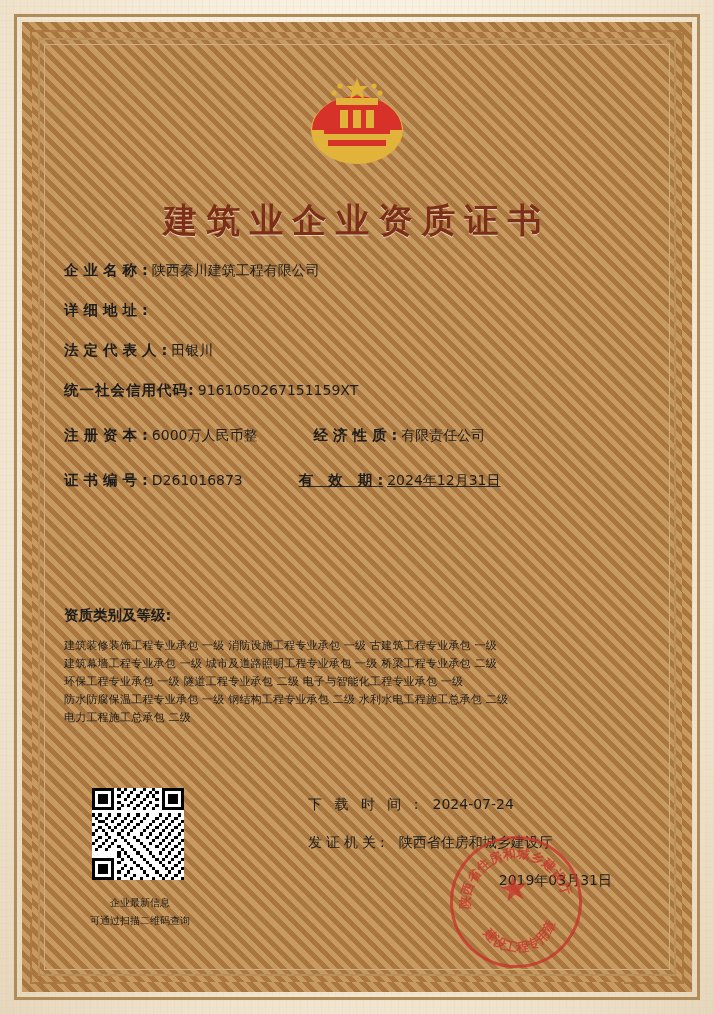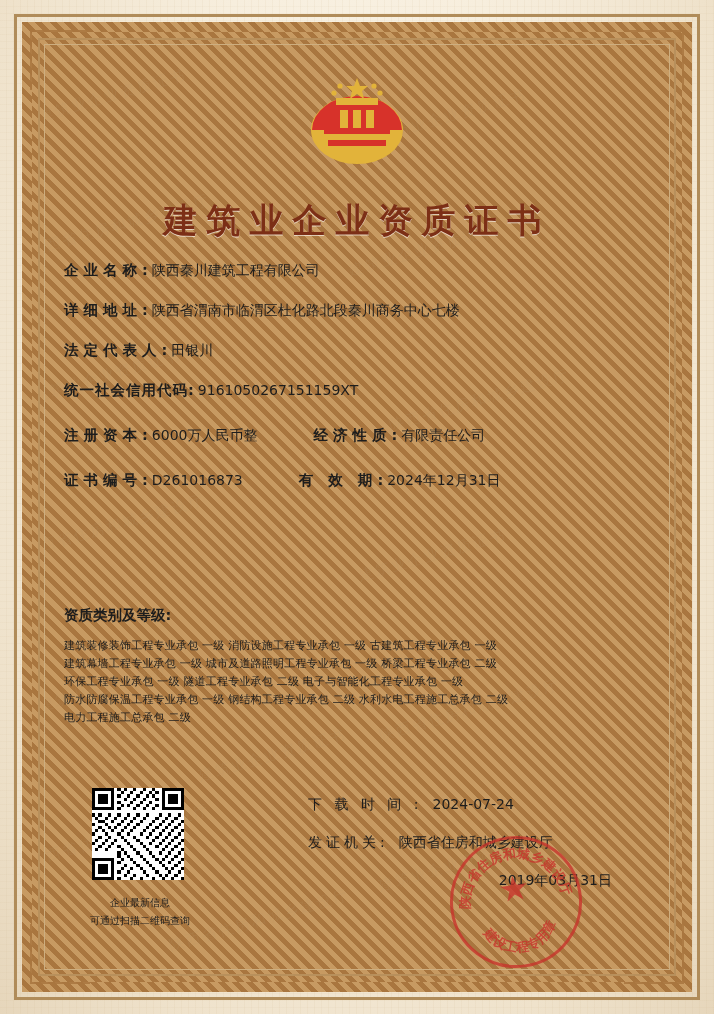--- a/index.html
+++ b/index.html
@@ -238,21 +238,20 @@
 
       <div class="row">
         <span class="lbl sp">企业名称</span>
         <span class="lbl">:</span>
         <span class="val">陕西秦川建筑工程有限公司</span>
       </div>
 
       <div class="row">
         <span class="lbl sp">详细地址</span>
         <span class="lbl">:</span>
-        <span class="val">陕西省渭南市临渭区杜化路北段秦川商务中心七楼</span>
       </div>
 
       <div class="row">
         <span class="lbl sp">法定代表人</span>
         <span class="lbl">:</span>
         <span class="val">田银川</span>
       </div>
 
       <div class="row">
         <span class="lbl" style="letter-spacing:1px;">统一社会信用代码</span>
@@ -272,21 +271,21 @@
           <span class="val">有限责任公司</span>
         </span>
       </div>
 
       <div class="row two" style="margin-top:26px;">
         <span class="grp">
           <span class="lbl sp">证书编号</span>
           <span class="lbl">:</span>
           <span class="val">D261016873</span>
         </span>
-        <span class="grp second" style="">
+        <span class="grp second" style="text-decoration:underline;">
           <span class="lbl sp">有 效 期</span>
           <span class="lbl">:</span>
           <span class="val">2024年12月31日</span>
         </span>
       </div>
 
     </div>
 
     <div class="quals">
       <div class="quals-title">资质类别及等级:</div>

